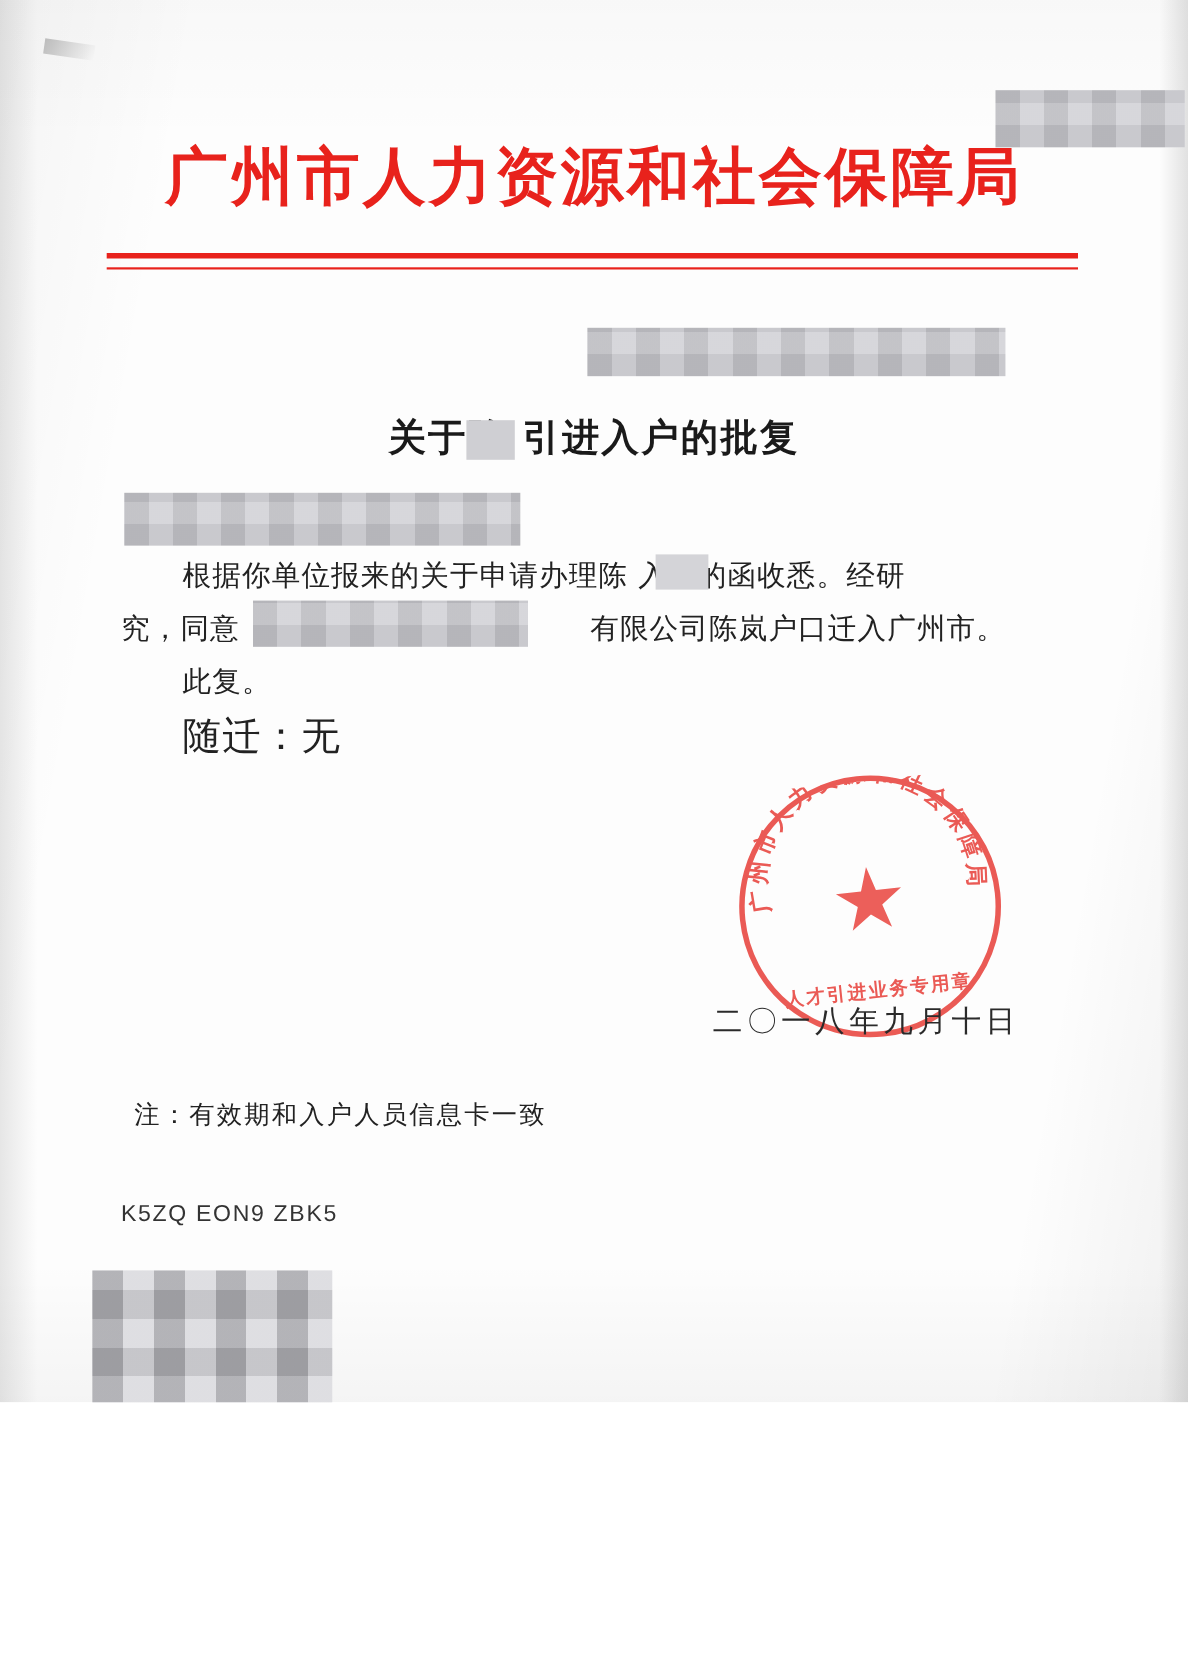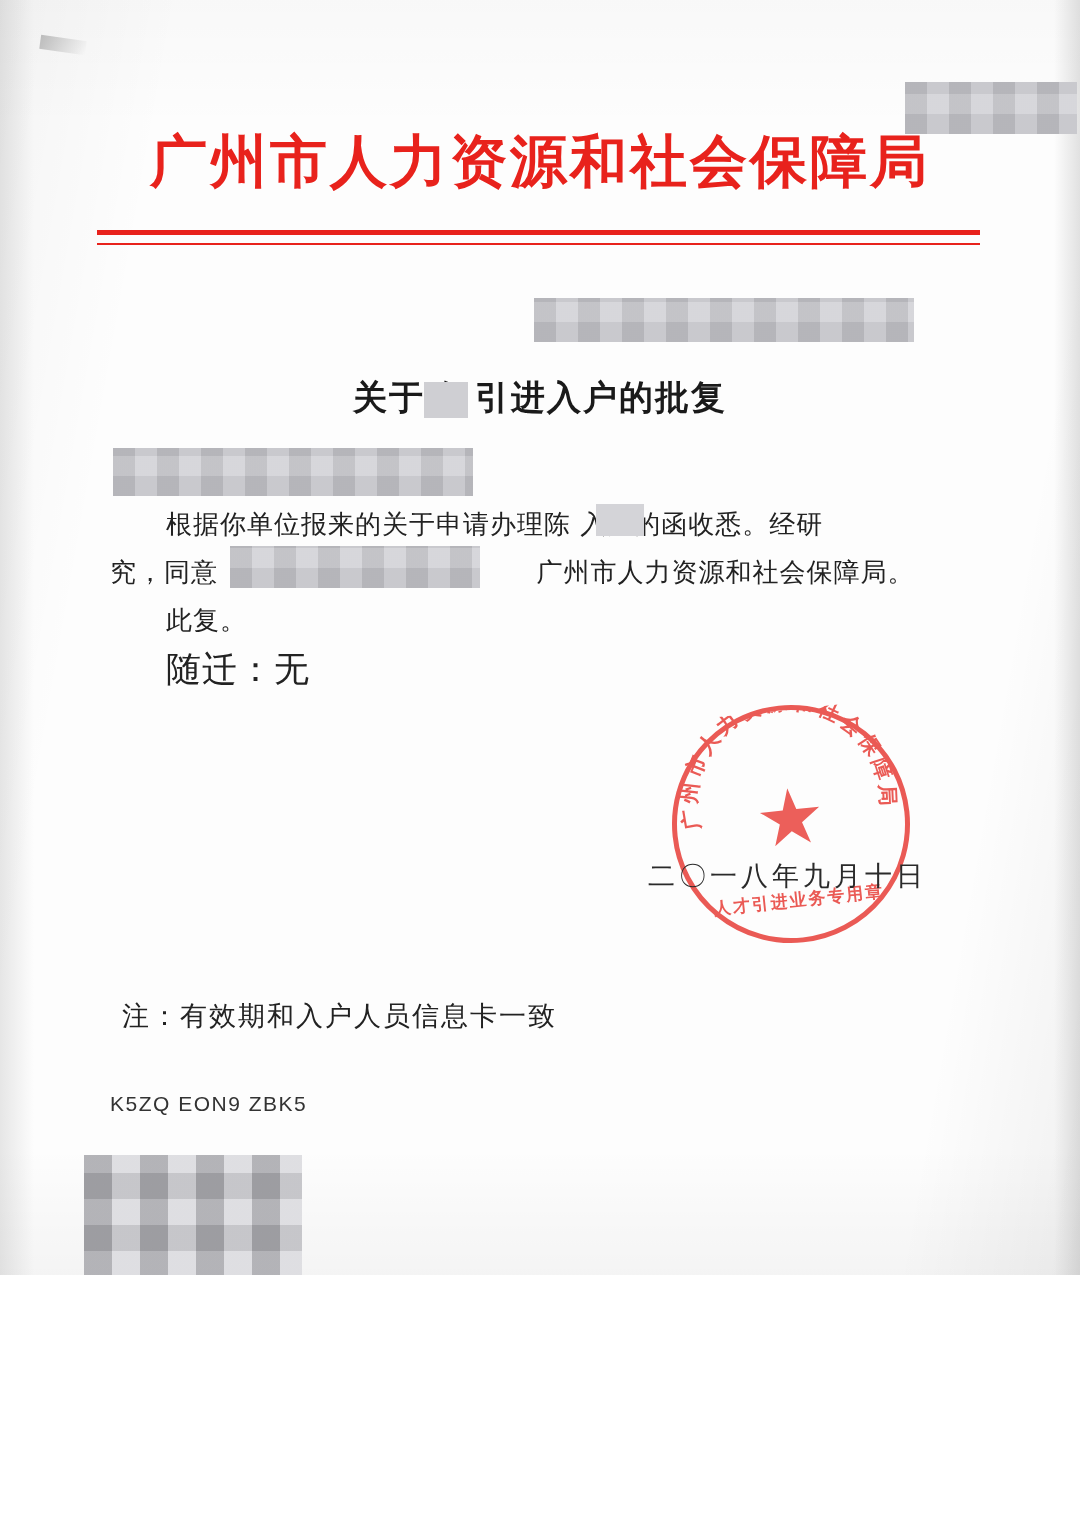--- a/index.html
+++ b/index.html
@@ -180,34 +180,34 @@
     color: #e8443e;
     font-size: 17px;
     font-family: "DejaVu Serif", "Liberation Serif", serif;
     letter-spacing: 2px;
     font-weight: bold;
   }
 
   .issue-date {
     position: absolute;
     left: 648px;
-    top: 858px;
+    top: 910px;
     font-family: "DejaVu Serif", "Liberation Serif", serif;
     font-size: 27px;
     color: #2a2a2a;
     letter-spacing: 4px;
   }
 
   
   .note {
     position: absolute;
     left: 122px;
     top: 998px;
     font-family: "DejaVu Serif", "Liberation Serif", serif;
-    font-size: 27px;
+    font-size: 23px;
     color: #222;
     letter-spacing: 2px;
   }
   .verify-line {
     position: absolute;
     left: 96px;
     top: 1048px;
     font-family: "DejaVu Serif", "Liberation Serif", serif;
     font-size: 19px;
     color: #232323;
@@ -269,21 +269,21 @@
 
   <div class="doc-title">关于陈    引进入户的批复</div>
 
   <div class="redact mosaic" style="left:113px; top:448px; width:360px; height:48px;"></div>
 
   <div class="body-block">
     <div class="para">根据你单位报来的关于申请办理陈     入户的函收悉。经研</div>
     <div class="para2">
       <span>究，同意</span>
       <span style="display:inline-block; width:300px;"></span>
-      <span>广州市人力资源和社会保障局。</span>
+      <span>有限公司陈岚户口迁入广州市。</span>
     </div>
     <div class="para">此复。</div>
   </div>
 
   <div class="redact mosaic" style="left:230px; top:546px; width:250px; height:42px;"></div>
 
   <div class="redact" style="left:424px; top:382px; width:44px; height:36px; background:#cfcfd3;"></div>
   <div class="redact" style="left:596px; top:504px; width:48px; height:32px; background:#d4d4d8;"></div>
 
   <div class="accompany">随迁：无</div>

